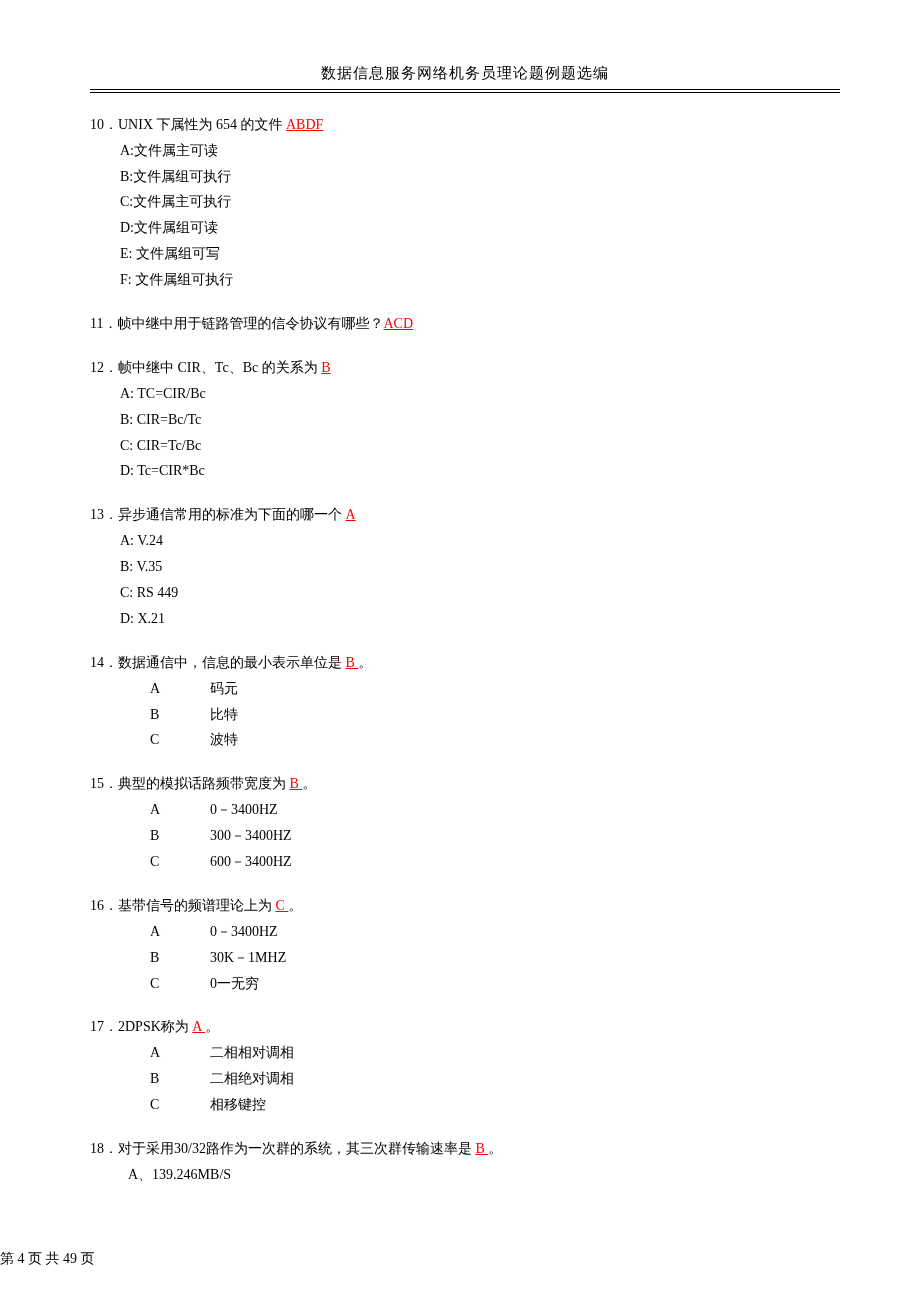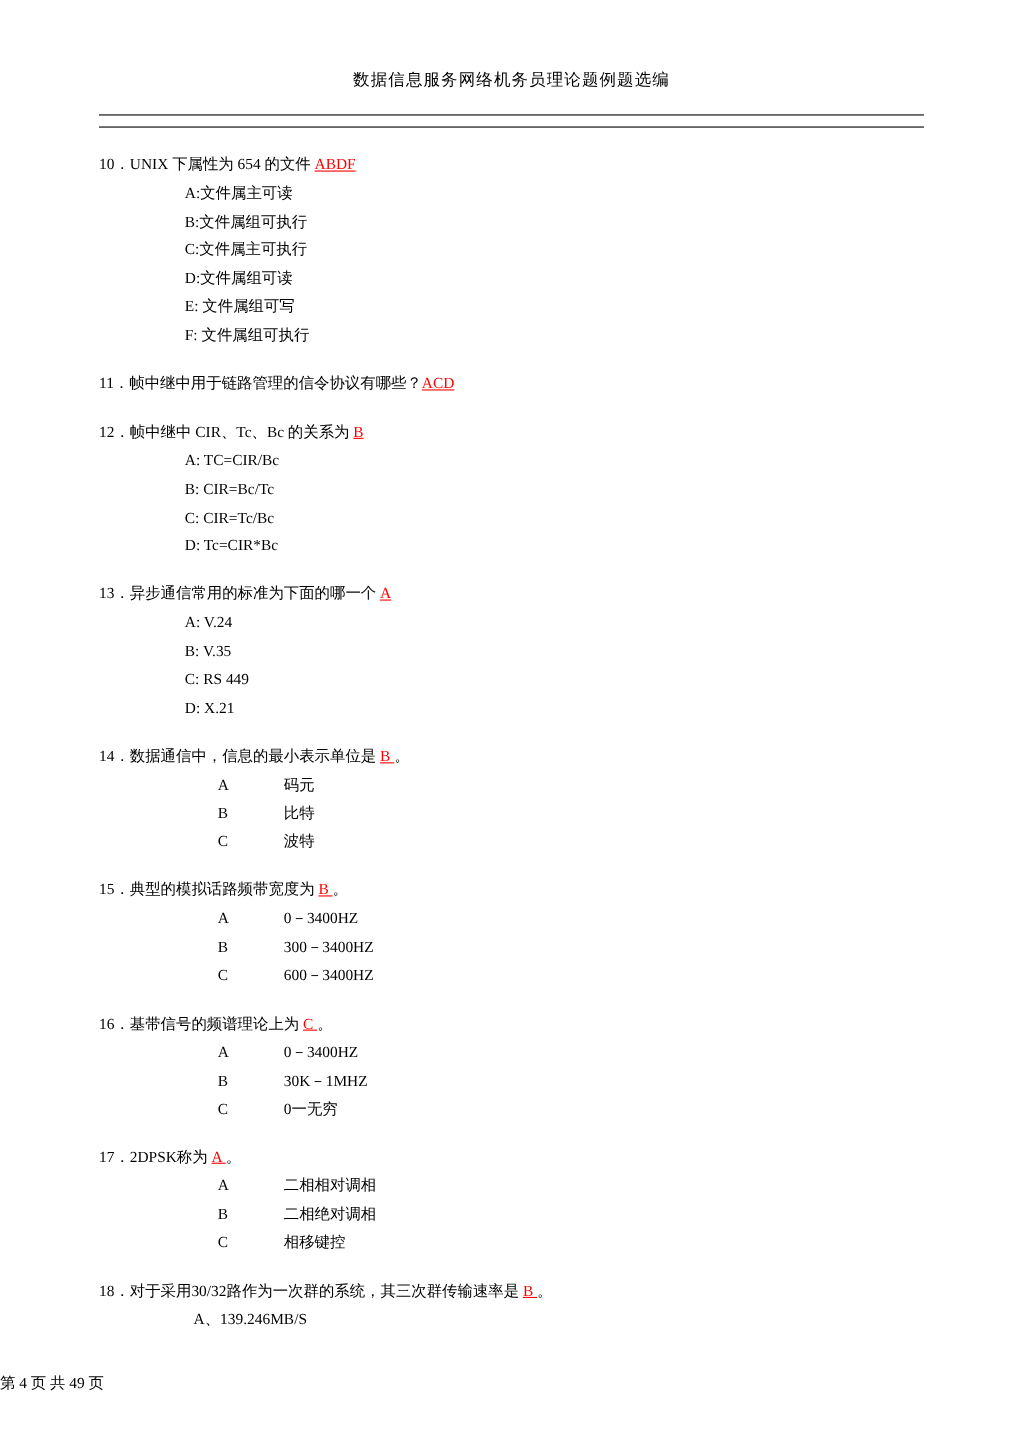--- a/index.html
+++ b/index.html
@@ -16,23 +16,23 @@
       color: #000000;
       line-height: 1.85;
       position: relative;
     }
     .page {
       padding: 60px 80px 40px 90px;
     }
     .header {
       text-align: center;
       font-size: 15px;
-      padding-bottom: 16px;
+      padding-bottom: 4px;
       border-bottom: 1.5px solid #000;
-      margin-bottom: 30px;
+      margin-bottom: 16px;
       letter-spacing: 1px;
     }
     .header-line2 {
       border-bottom: 0.5px solid #000;
       height: 1px;
       margin-top: -20px;
       margin-bottom: 22px;
     }
     .question {
       margin-bottom: 18px;
@@ -48,21 +48,20 @@
       text-decoration: underline;
     }
     .options {
       padding-left: 30px;
     }
     .options-wide {
       padding-left: 60px;
     }
     .opt-line {
       display: block;
-      margin-left: 48px;
     }
     .opt-letter {
       display: inline-block;
       width: 60px;
     }
     .footer {
       position: absolute;
       bottom: 30px;
       left: 0;
       right: 0;

